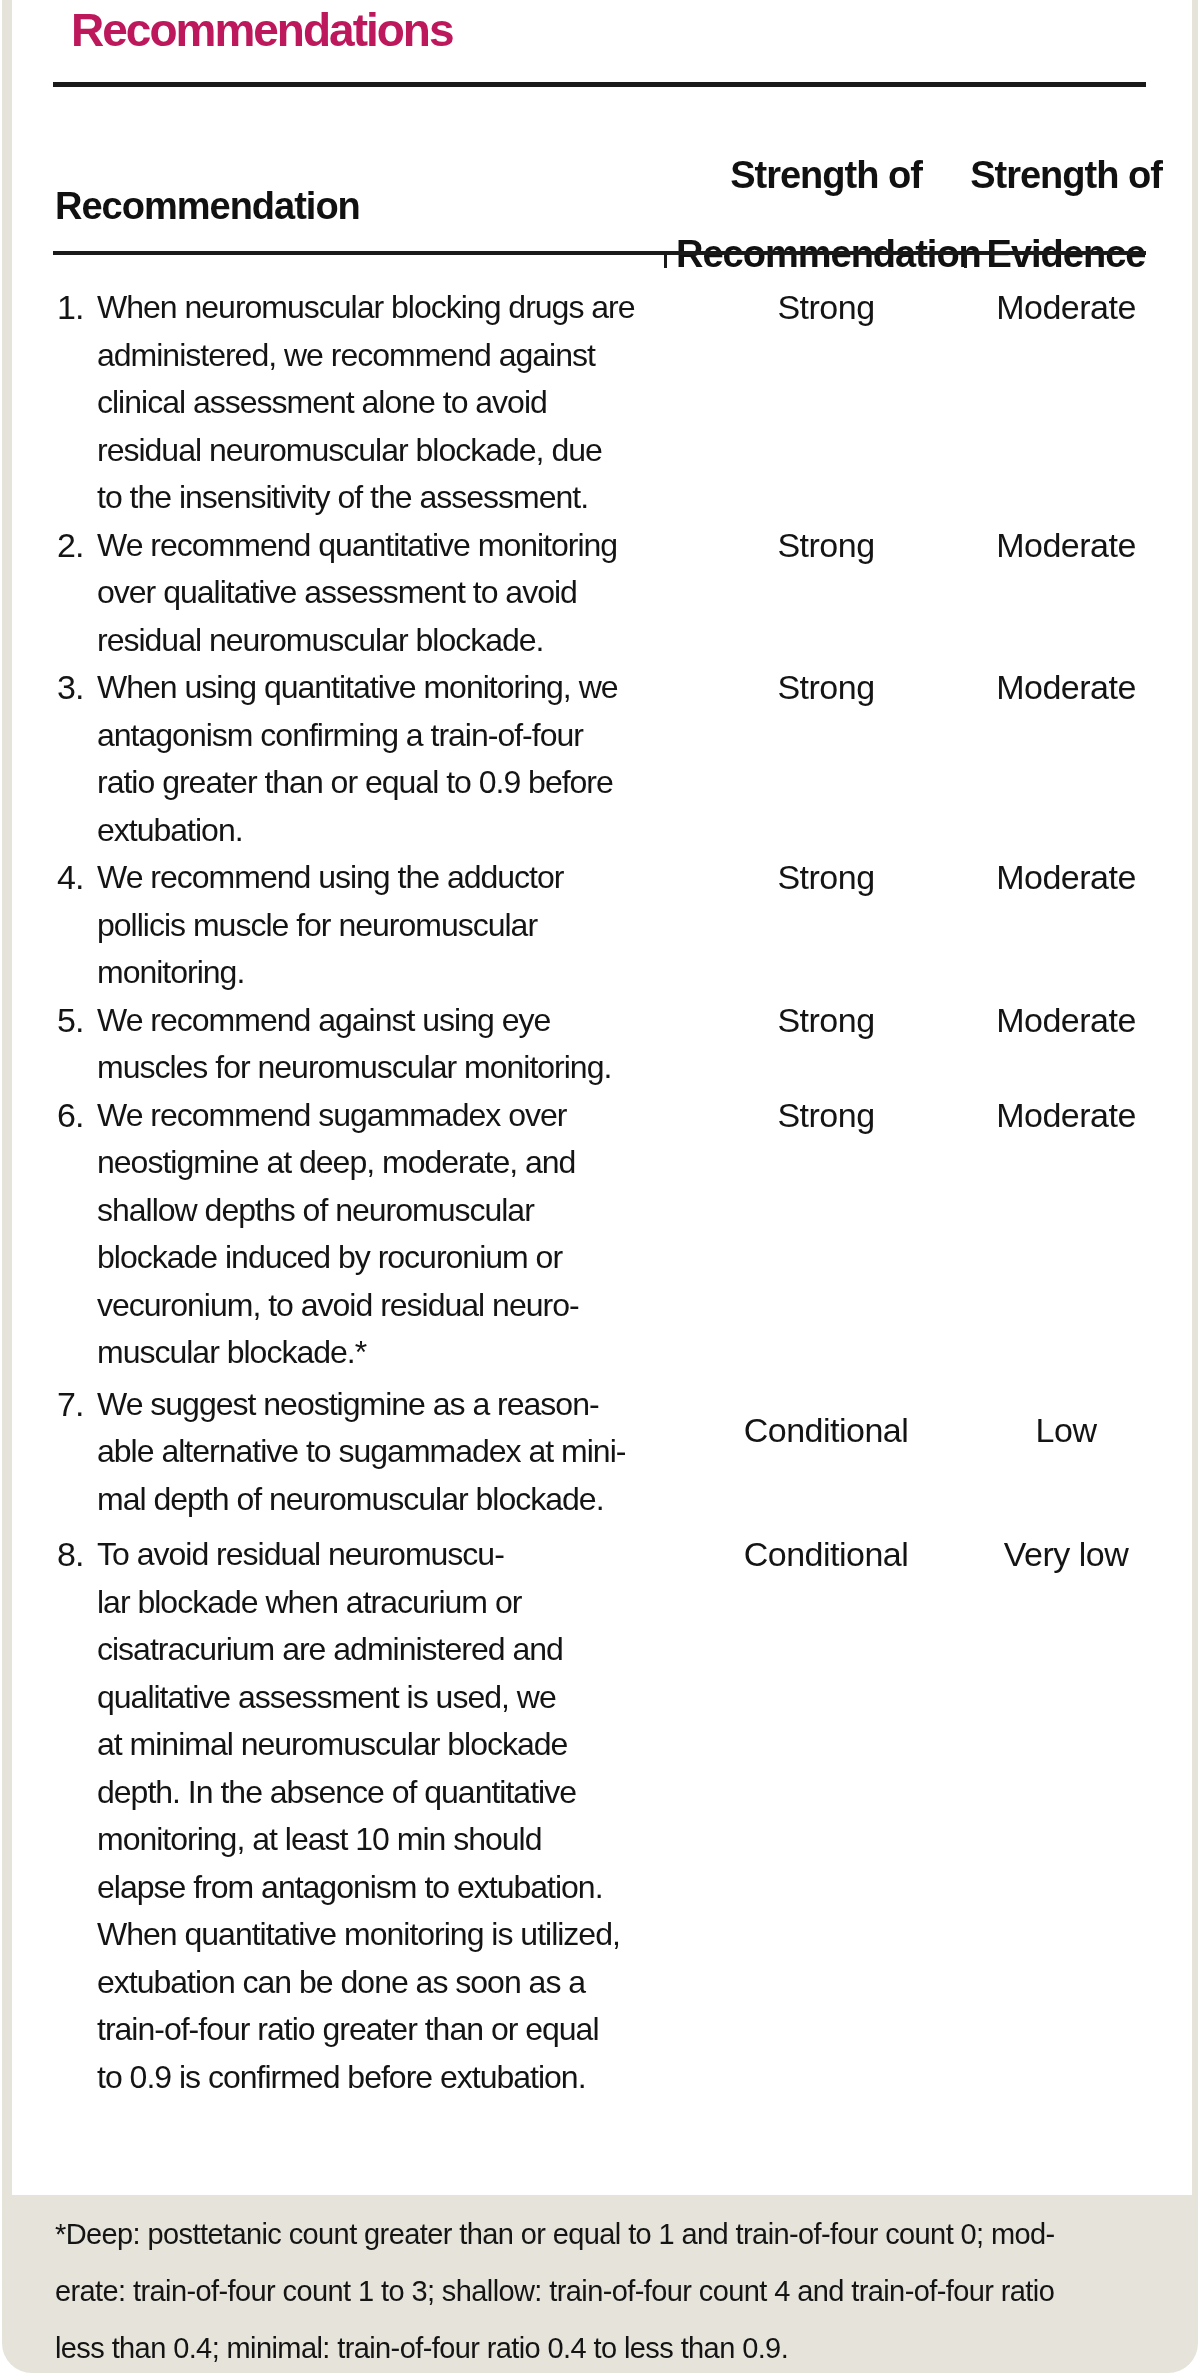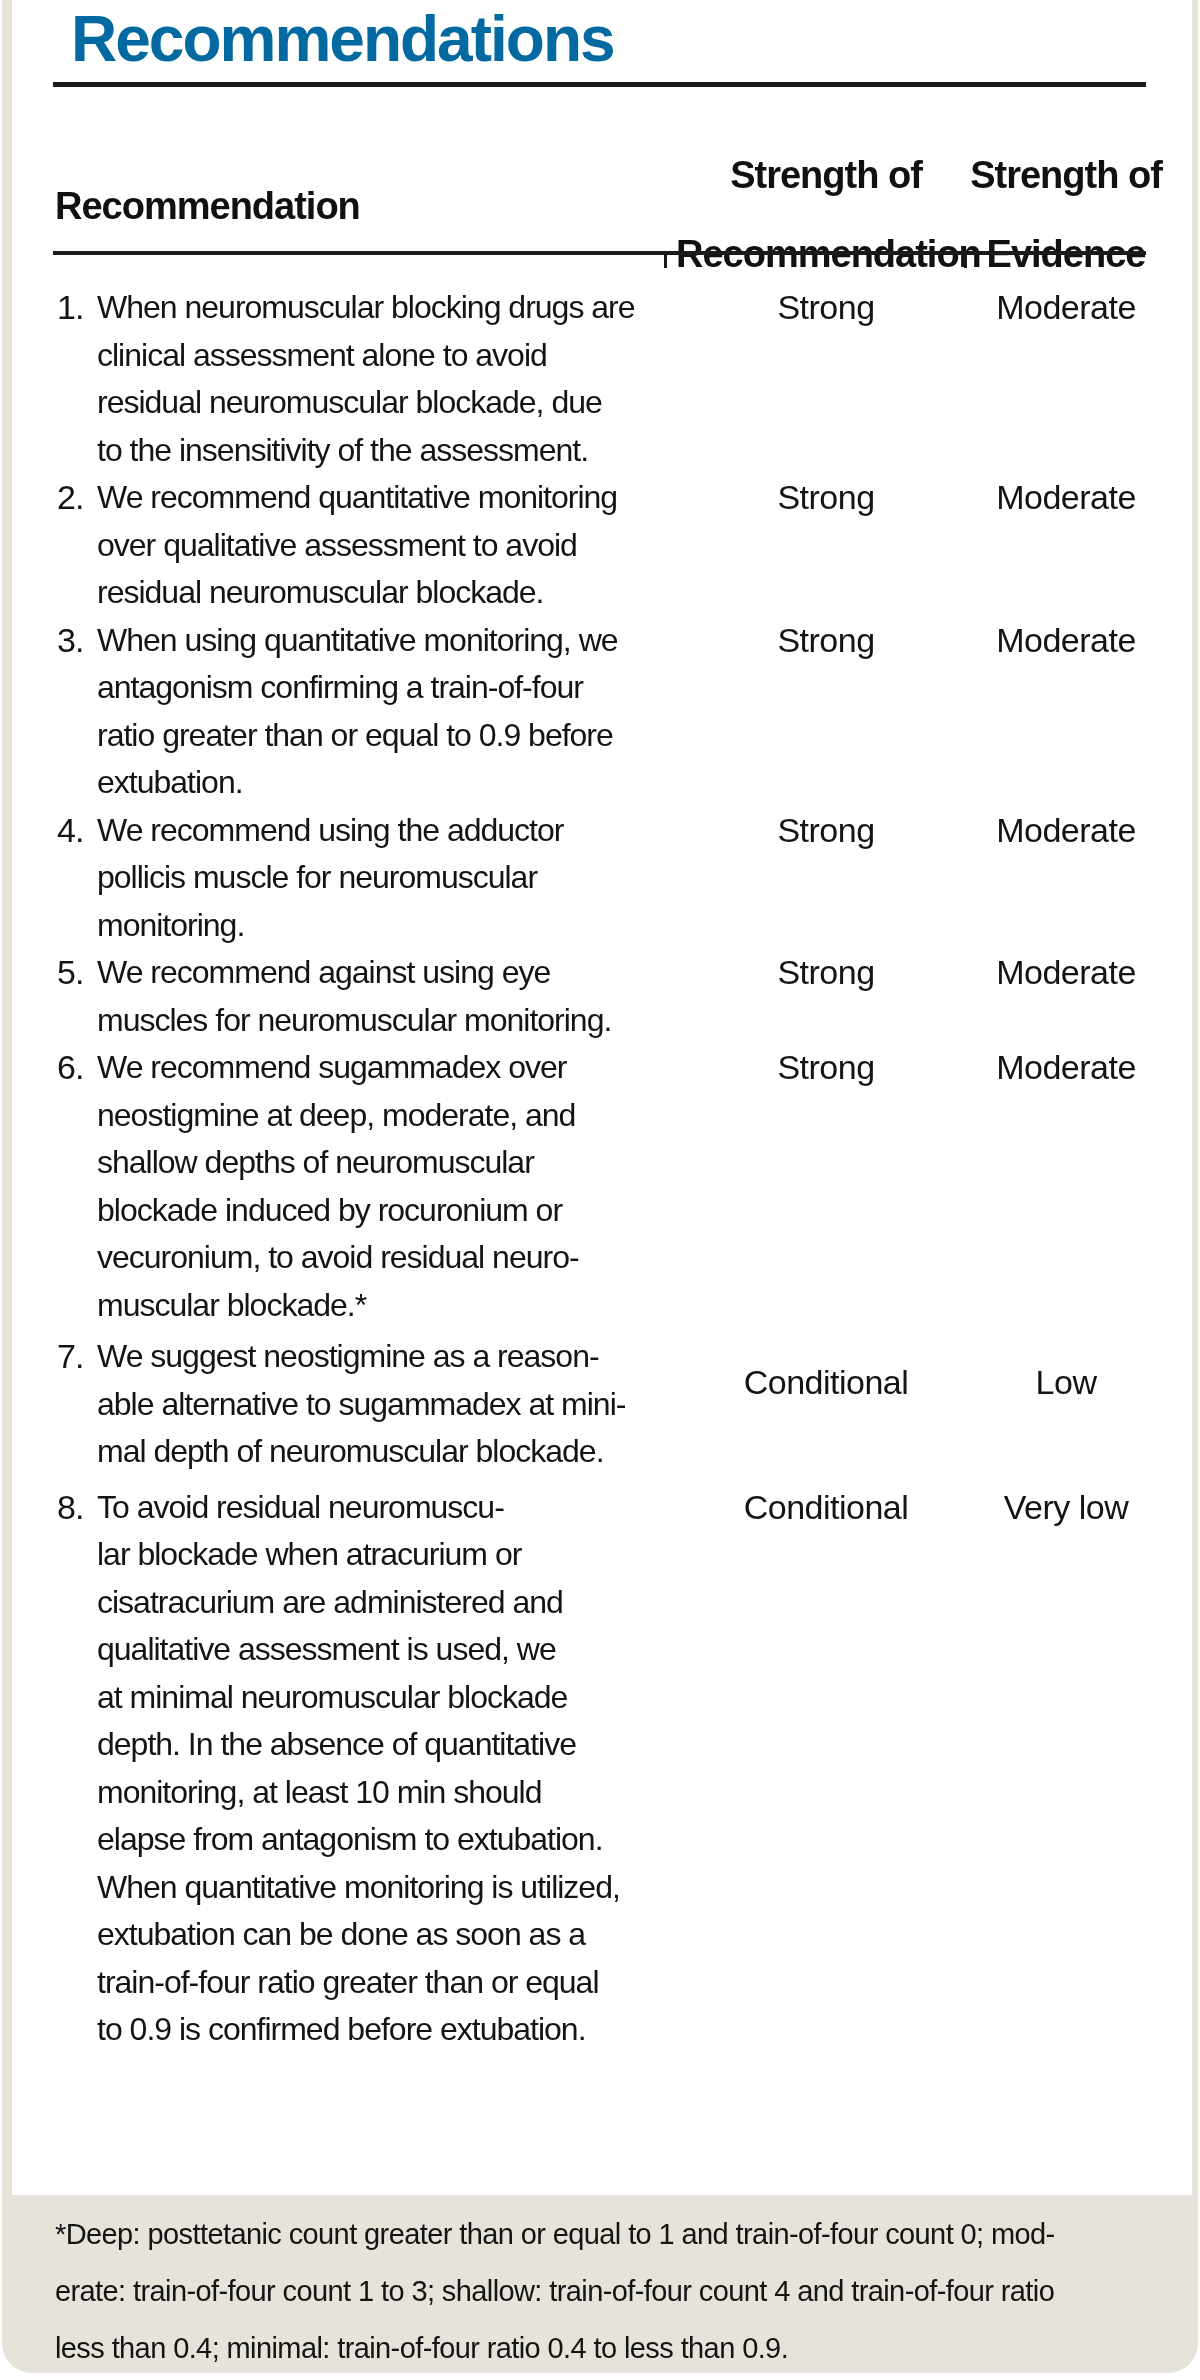--- a/index.html
+++ b/index.html
@@ -1,20 +1,20 @@
 <!DOCTYPE html>
 <html><head>
 <meta charset="utf-8">
 <style>
   html,body{margin:0;padding:0;}
   body{width:1200px;height:2380px;background:#ffffff;font-family:"Liberation Sans","DejaVu Sans",sans-serif;}
   .page{position:relative;width:1200px;height:2380px;background:#ffffff;overflow:hidden;}
   .card{position:absolute;left:2px;top:0;width:1196px;height:2373px;background:#e5e3da;border-radius:0 0 30px 30px;}
   .table-panel{position:absolute;left:10px;top:0;width:1180px;height:2195px;background:#ffffff;}
-  .title{position:absolute;left:71px;top:6px;font-size:64px;font-weight:bold;letter-spacing:-2px;line-height:1.05;color:#0369a1;white-space:nowrap;}
+  .title{position:absolute;left:71px;top:6px;font-size:46px;font-weight:bold;letter-spacing:-2px;line-height:1.05;color:#be185d;white-space:nowrap;}
   .rule{position:absolute;background:#1a1a1a;}
   .rule-top{left:53px;top:82px;width:1093px;height:5px;}
   .rule-header{left:53px;top:251px;width:1093px;height:4px;}
   .tick{position:absolute;top:251px;width:3px;height:17px;background:#1a1a1a;}
   .tick-1{left:664px;}
   .tick-2{left:964px;}
   .col-header{position:absolute;color:#111;font-weight:bold;font-size:38px;letter-spacing:-1px;}
   .col1-header{left:55px;top:184px;line-height:44px;white-space:nowrap;}
   .col2-header{left:676px;top:124px;width:300px;text-align:center;line-height:55px;}
   .col3-header{left:956px;top:124px;width:220px;text-align:center;line-height:55px;}
@@ -56,20 +56,21 @@
 
   <div class="rule rule-header"></div>
   <div class="tick tick-1"></div>
   <div class="tick tick-2"></div>
 
   <div class="rows">
       <div class="row">
         <span class="row-num">1.</span>
         <div class="row-lines">
           <div class="bodyline">When neuromuscular blocking drugs are</div>
+          <div class="bodyline">administered, we recommend against</div>
           <div class="bodyline">clinical assessment alone to avoid</div>
           <div class="bodyline">residual neuromuscular blockade, due</div>
           <div class="bodyline">to the insensitivity of the assessment.</div>
         </div>
         <span class="val val-strength" style="top: 0px;">Strong</span>
         <span class="val val-evidence" style="top: 0px;">Moderate</span>
       </div>
       <div class="row">
         <span class="row-num">2.</span>
         <div class="row-lines">

